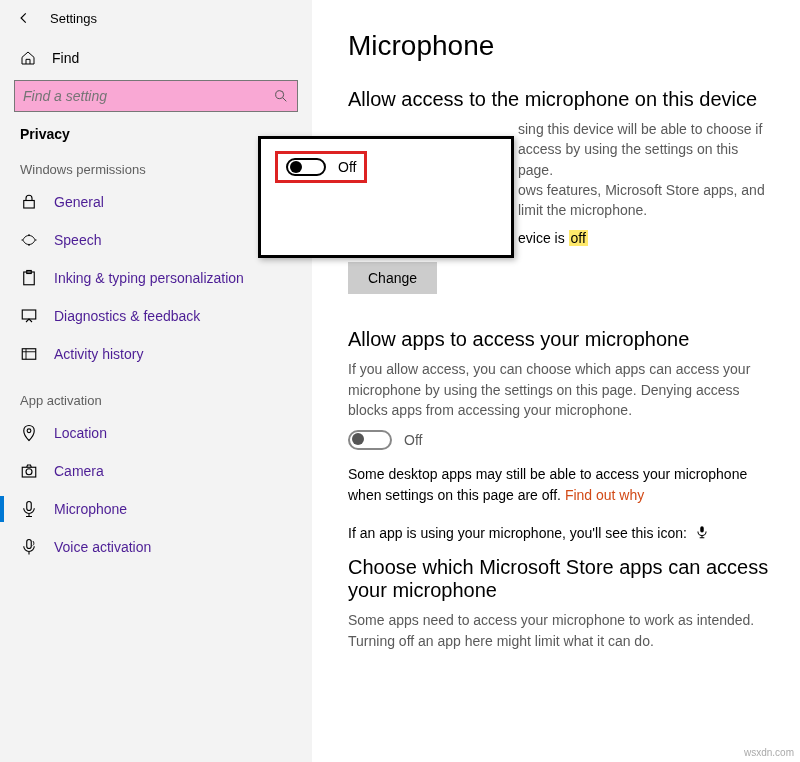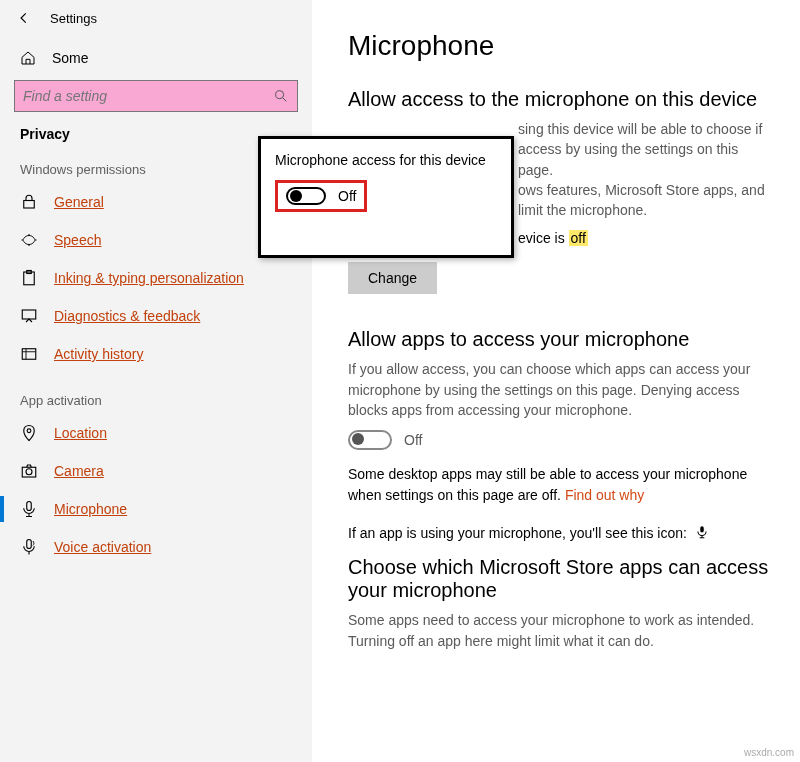--- a/index.html
+++ b/index.html
@@ -62,21 +62,21 @@
     display:flex; align-items:center;
     padding: 10px 20px; gap: 16px;
     cursor:pointer;
     position: relative;
   }
   .navitem.selected::before {
     content:""; position:absolute; left:0; top:6px; bottom:6px;
     width:4px; background:#0078d4;
   }
   .navitem svg { width:18px; height:18px; flex:0 0 auto; }
-  .navitem .lbl { font-size:14px; color:#c2410c;text-decoration:underline; }
+  .navitem .lbl { font-size:14px; color:#4c1d95; }
 
   
   .main { flex:1; padding: 30px 26px 10px 36px; overflow:hidden; }
   .h1 { font-size: 28px; font-weight: 400; margin-bottom: 26px; }
   .h2 { font-size: 20px; font-weight: 400; margin: 12px 0 8px 0; }
   .body { font-size: 14px; color:#5a5a5a; line-height: 1.45; margin-bottom: 10px; }
   .statusline { font-size:14px; color:#000; margin: 8px 0 10px 0; }
   .statusline .hl { background: #ffe96b; padding: 0 2px; }
   .changebtn {
     display:inline-block; background:#ccc; border:none;
@@ -143,21 +143,21 @@
             <path d="M15 4l-8 8 8 8" stroke="#000" stroke-width="2" fill="none"></path>
           </svg>
       </div>
       <span class="title">Settings</span>
     </div>
 
     <div class="homerow">
       <svg viewBox="0 0 24 24">
           <path d="M3 11l9-8 9 8v10H3z M9 21v-7h6v7" stroke="#000" stroke-width="1.5" fill="none"></path>
         </svg>
-      <span class="lbl">Some</span>
+      <span class="lbl">Find</span>
     </div>
 
     <div class="searchwrap">
       <div class="searchbox">
         <input type="text" placeholder="Find a setting" style="">
         <svg viewBox="0 0 24 24" width="16" height="16">
             <circle cx="10" cy="10" r="6" stroke="#555" stroke-width="1.5" fill="none"></circle>
             <path d="M15 15l5 5" stroke="#555" stroke-width="1.5"></path>
           </svg>
       </div>
@@ -272,21 +272,20 @@
           </svg>
       </span>
     </div>
 
     <div class="h2" style="">Choose which Microsoft Store apps can access your microphone</div>
     <div class="body">Some apps need to access your microphone to work as intended. Turning off an app here might limit what it can do.</div>
   </div>
 </div>
 
 <div class="modal">
-  <div class="mtitle">Microphone access for this device</div>
   <div class="mtoggle-outline">
     <div class="mtoggle-track">
         <div class="mtoggle-knob"></div>
       </div>
     <span class="mtoggle-label">Off</span>
   </div>
 </div>
 
 <div class="watermark">wsxdn.com</div>
 

